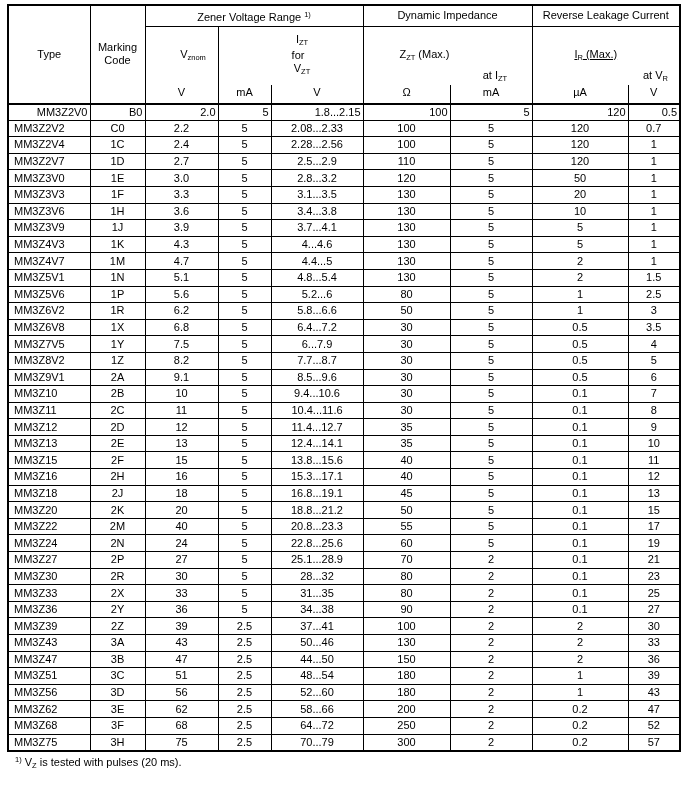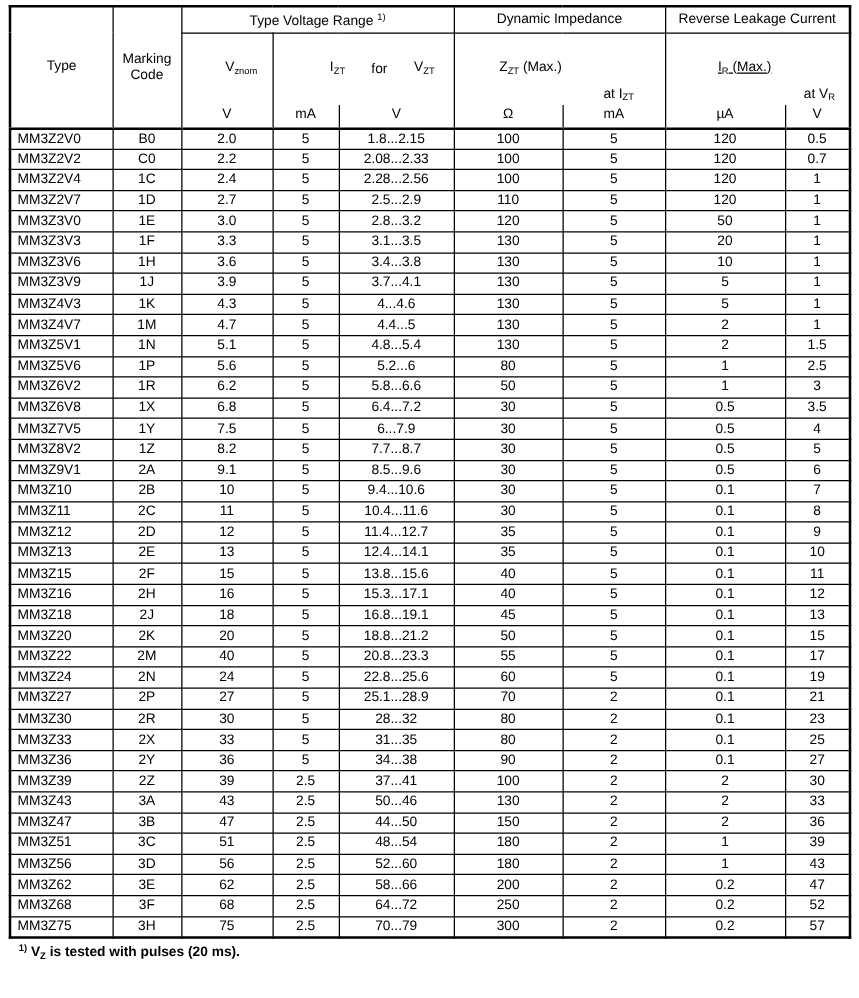--- a/index.html
+++ b/index.html
@@ -42,38 +42,37 @@
   }
   .char-table sub { font-size: 7.5px; vertical-align: -2px; }
   .char-table sup { font-size: 7.5px; vertical-align: 4px; }
 
   tr.hdr1 th { height: 21px; white-space: normal; }
   tr.hdr2 th { height: 25px; border-bottom: none; vertical-align: middle; padding-left: 25px; }
   tr.hdr3 th { height: 19px; border-top: none; vertical-align: top; padding-top: 1px; }
   th.vspan { white-space: normal; line-height: 13px; }
 
   tbody td { height: 16.6px; }
-  tbody tr:first-child td { border-top: 2px solid #000; }
+  tbody tr:first-child td { border-top: 2px solid #000; text-align: right; }
   tbody td.type-col { text-align: left; padding-left: 5px; }
 
-  .trio { display: flex; align-items: center; width: 100%; }
+  .trio { display: flex; align-items: center; width: 100%; flex-direction: column; }
   .trio .f-izt { width: 53px; text-align: center; }
   .trio .f-for { width: 30px; text-align: center; margin-left: -8px; }
   .trio .f-vzt { flex: 1; text-align: center; }
 
   .duo { display: flex; align-items: center; width: 100%; }
   .duo .g1 { text-align: center; }
   .duo .g2 { flex: 1; text-align: center; margin-top: 42px; }
   .d-dyn .g1 { width: 51%; }
   .d-rev .g1 { width: 64%; text-decoration: underline; }
 
   .footnote {
     font-size: 11px;
     margin: 3px 0 0 8px;
-    font-weight: bold;
   }
   .footnote sup { font-size: 7.5px; vertical-align: 4px; }
   .footnote sub { font-size: 7.5px; vertical-align: -2px; }
 </style>
 </head>
 <body>
 
 <div class="page">
 
 
@@ -86,21 +85,21 @@
         <col style="width:92px">
         <col style="width:87px">
       <col style="width:82px">
         <col style="width:96px">
         <col style="width:52px">
     </colgroup>
     <thead>
       <tr class="hdr1">
         <th rowspan="3" class="vspan">Type</th>
         <th rowspan="3" class="vspan">Marking Code</th>
-        <th colspan="3"><span>Type Voltage Range </span><sup>1)</sup></th>
+        <th colspan="3"><span>Zener Voltage Range </span><sup>1)</sup></th>
         <th colspan="2">Dynamic Impedance</th>
         <th colspan="2">Reverse Leakage Current</th>
       </tr>
       <tr class="hdr2">
         <th><span>V</span><sub>znom</sub></th>
         <th colspan="2">
           <div class="trio">
             <span class="f-izt"><span>I</span><sub>ZT</sub></span>
             <span class="f-for">for</span>
             <span class="f-vzt"><span>V</span><sub>ZT</sub></span>

